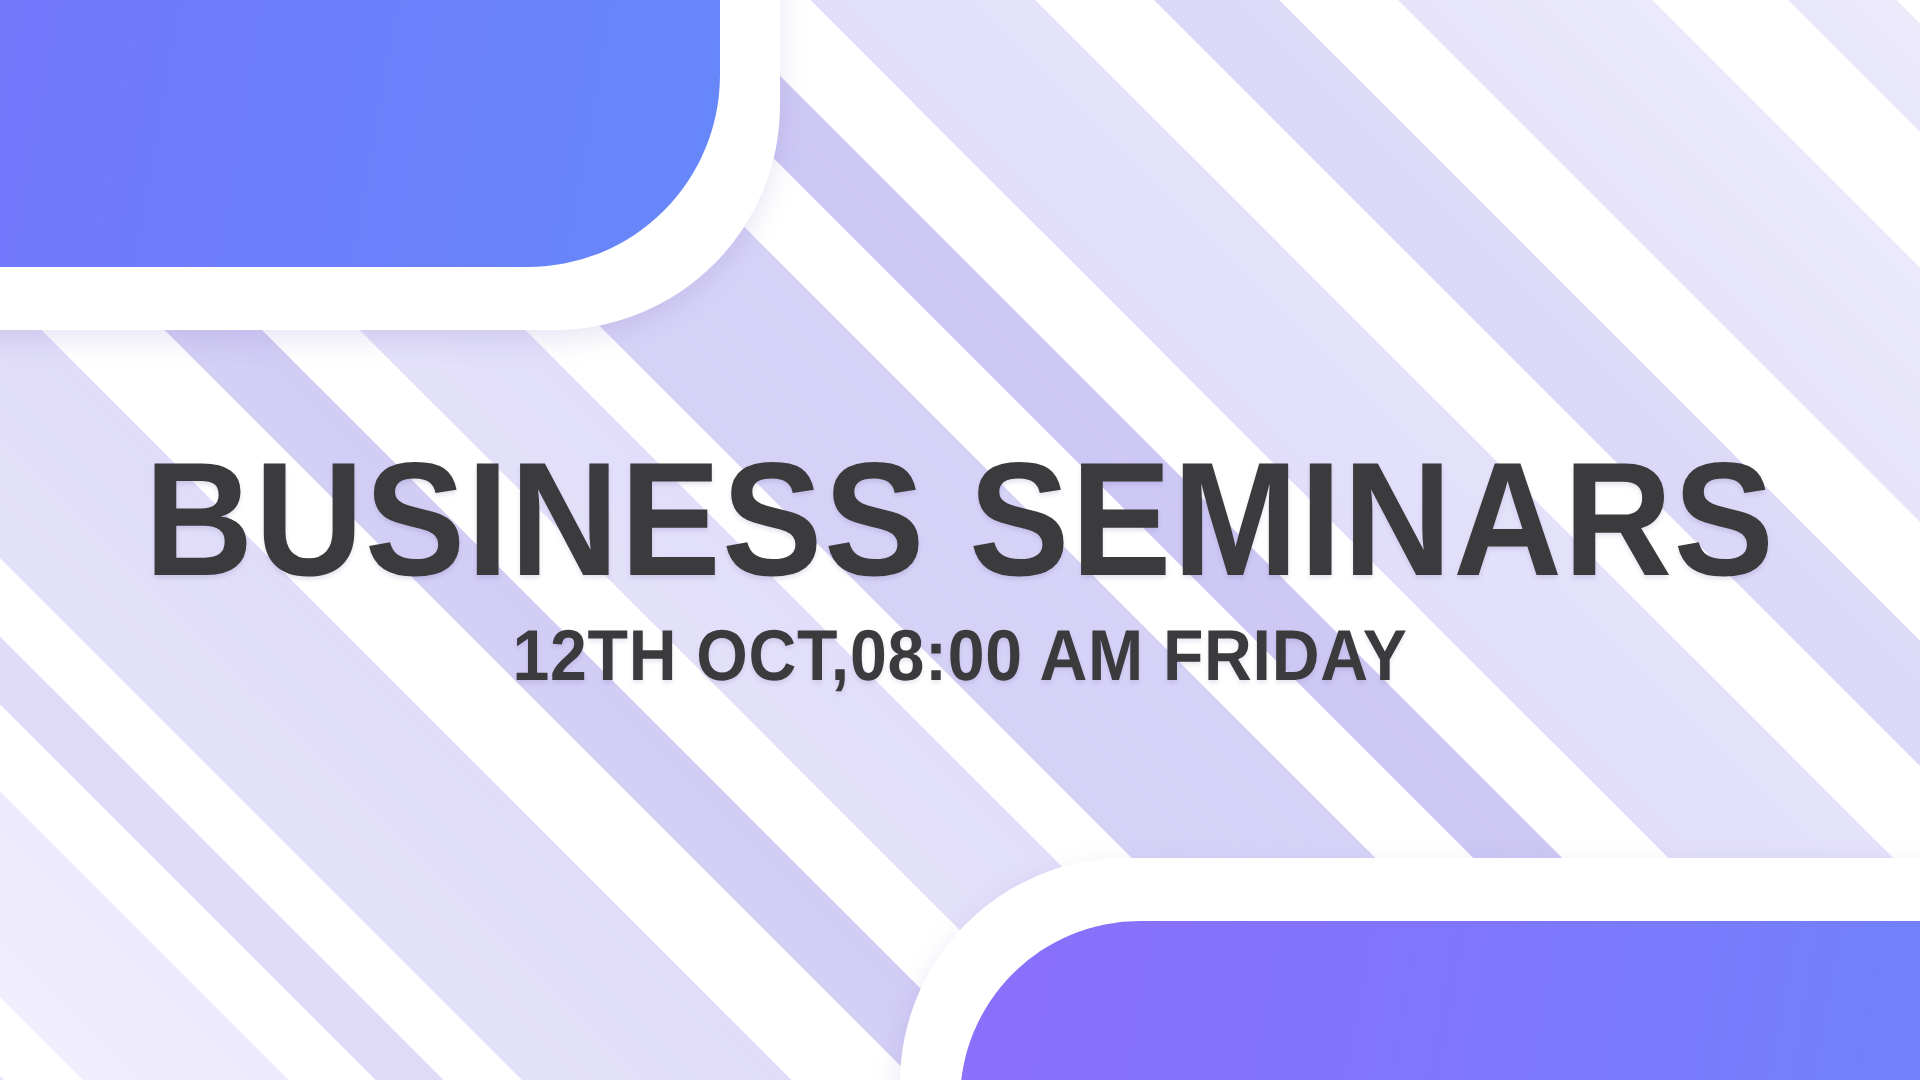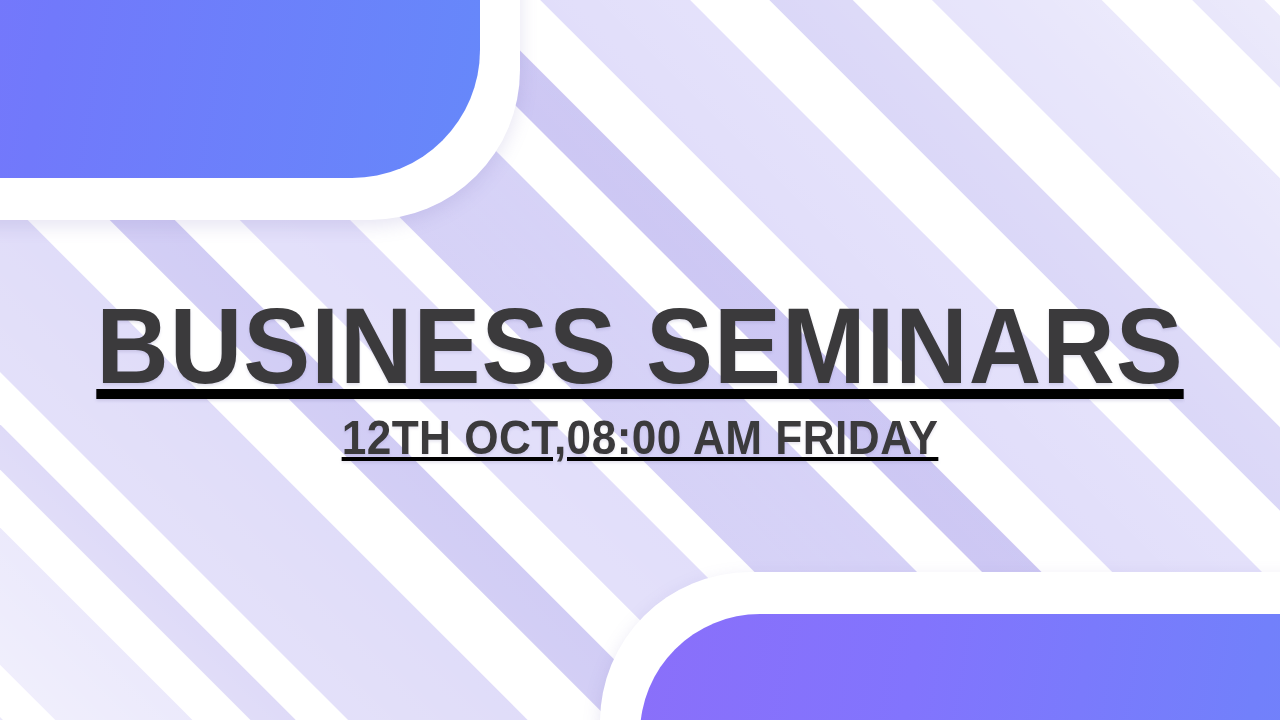--- a/index.html
+++ b/index.html
@@ -94,21 +94,20 @@
     background:linear-gradient(100deg,#8a6ffa 0%, #8274fd 28%, #7280fb 62%, #6b87fa 100%);
   }
 
   
   #text-block {
     position:absolute;
     left:0; right:0;
     top:292px;
     text-align:center;
     z-index:5;
-    text-decoration:underline;
   }
 
   #event-title {
     font-family:"Liberation Sans", sans-serif;
     font-size:108px;
     font-weight:bold;
     line-height:1.0;
     color:#3b3a3c;
     letter-spacing:1px;
     transform:scaleX(0.93);

